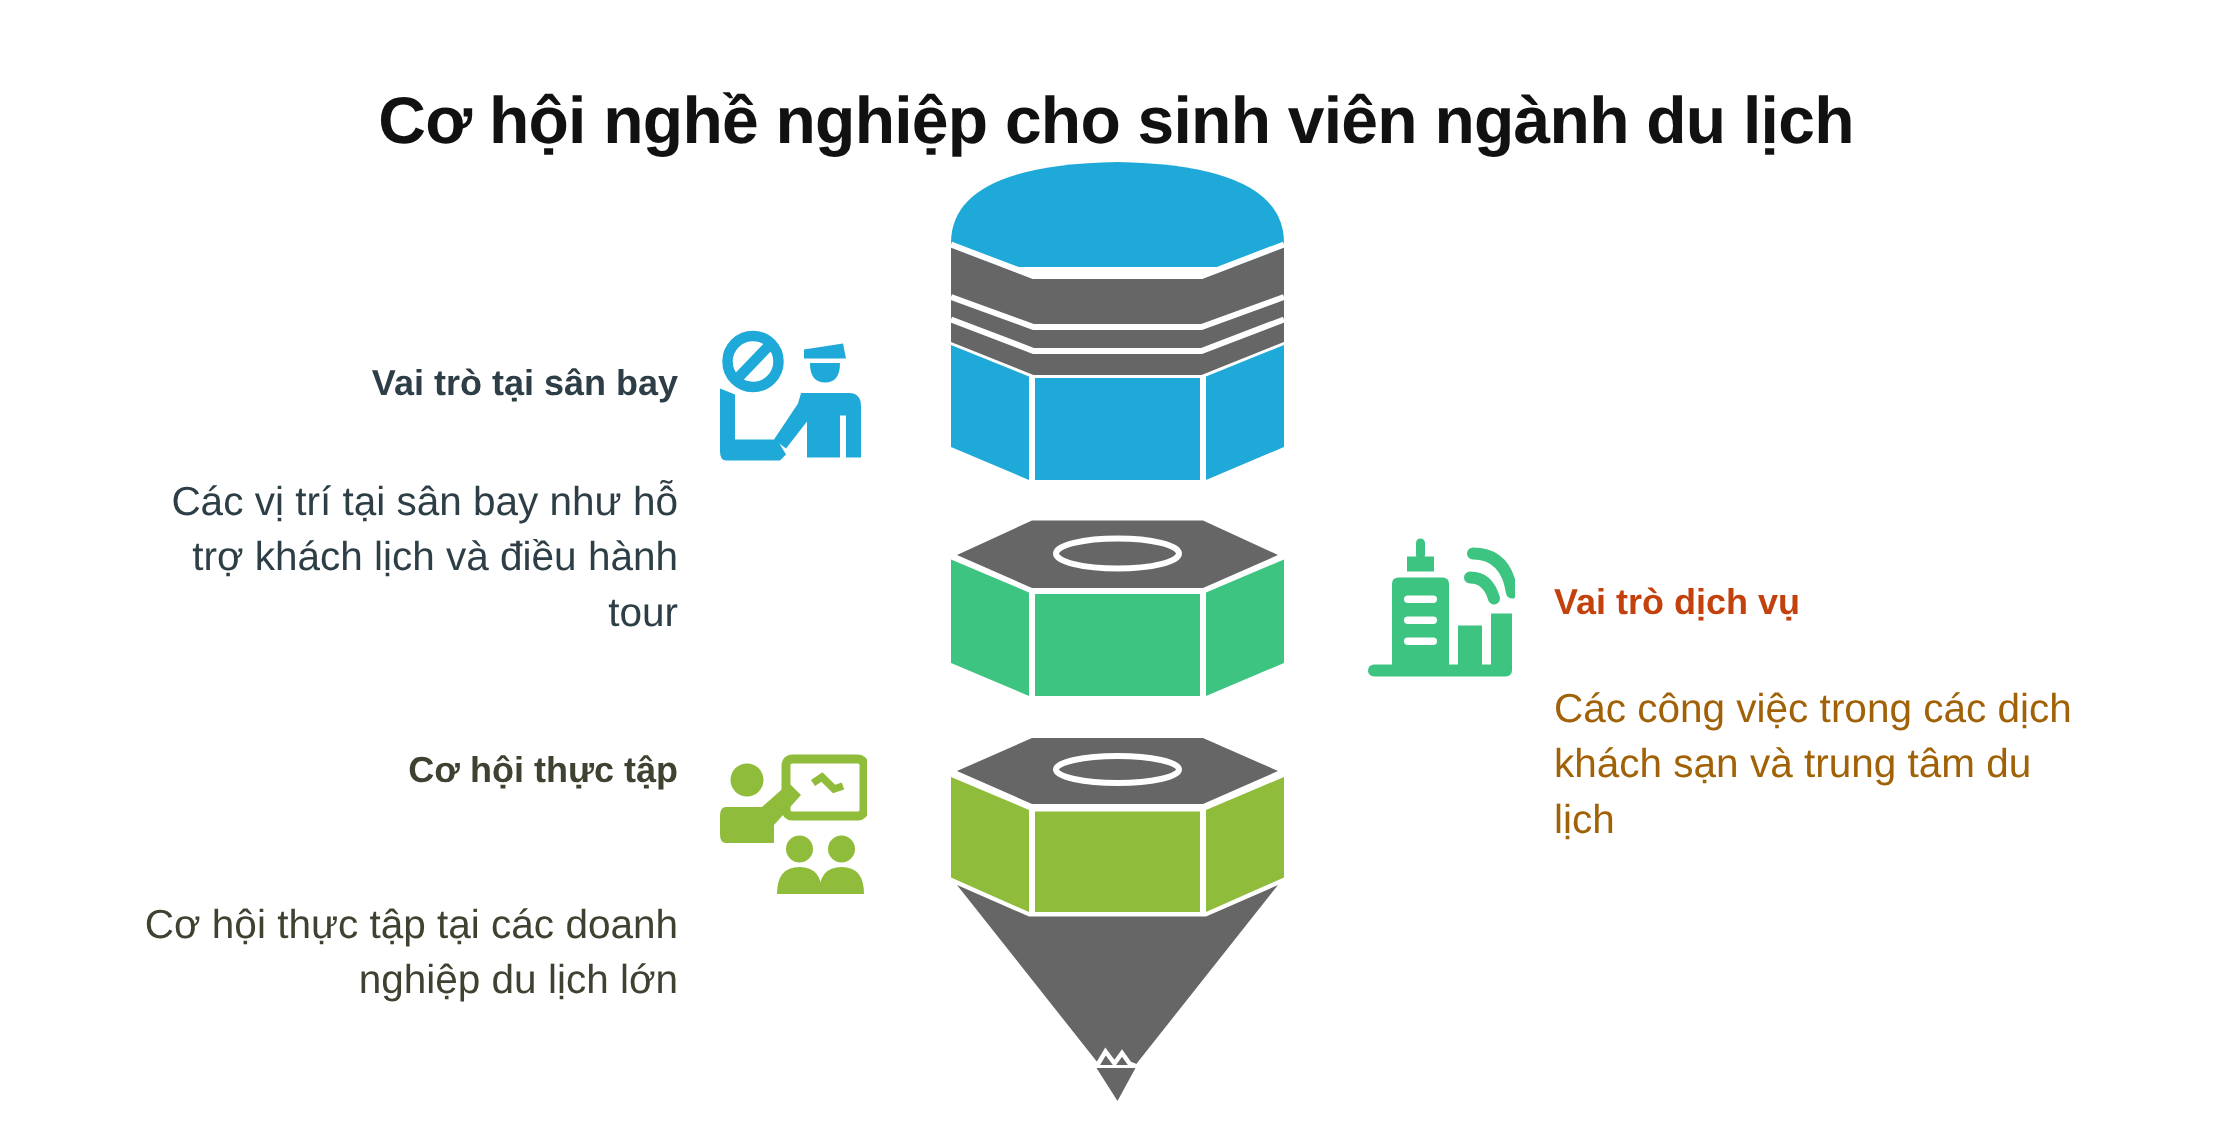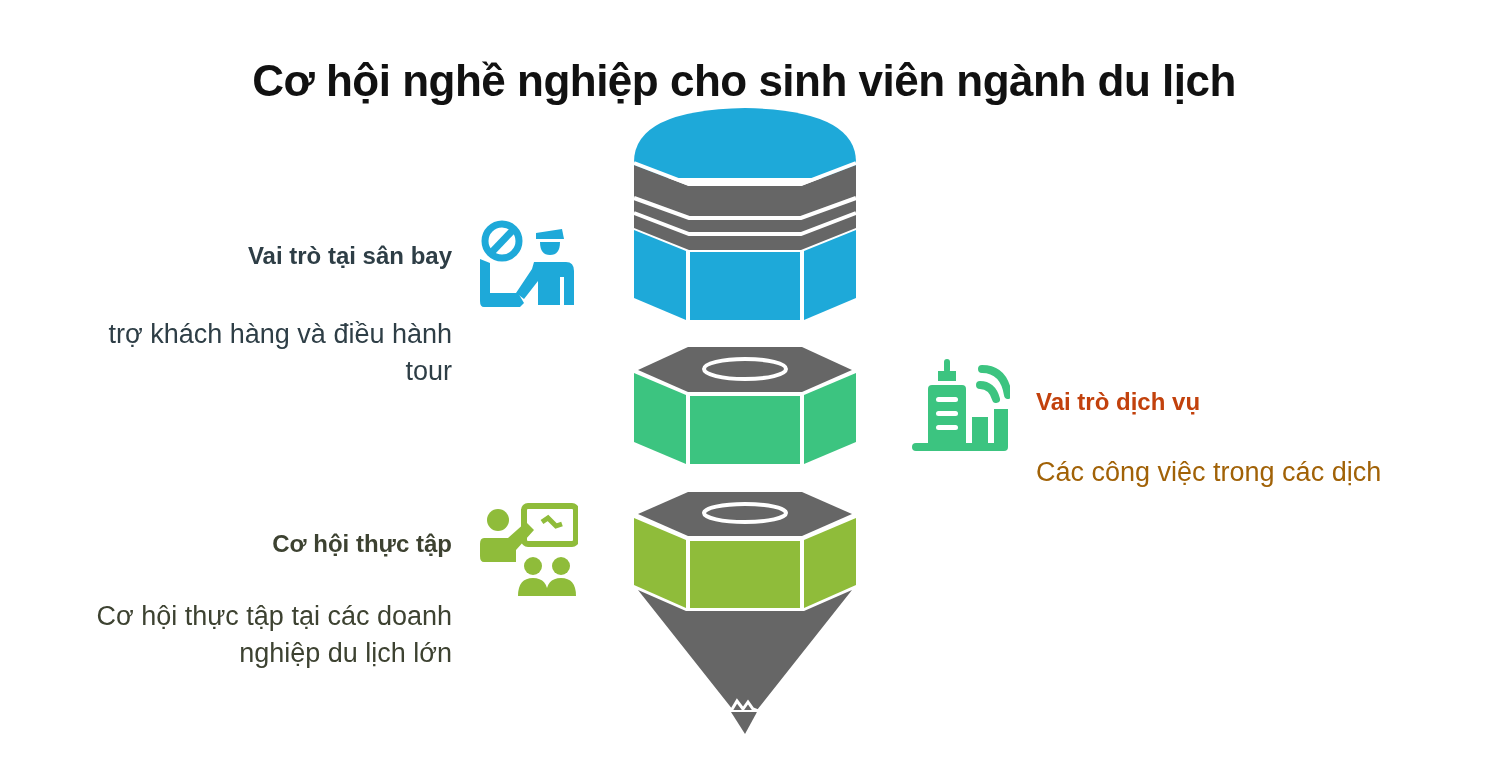--- a/index.html
+++ b/index.html
@@ -44,55 +44,58 @@
     <rect x="690" y="541" width="110" height="67" fill="#8FBC3A"></rect>
     <polygon points="804,540 856,518 856,585 804,608" fill="#8FBC3A"></polygon>
     <polygon points="638,590 686,611 804,611 852,590 757,710 733,710" fill="#666666"></polygon>
     <polygon points="731,712 757,712 745,734" fill="#666666"></polygon>
     <polyline points="731,711 737,701 743,709 748,702 753,709 758,711" fill="none" stroke="#fff" stroke-width="3"></polyline>
   </g>
 </svg>
 
 <div class="heading right-al" style="left:60px;top:242px;width:392px;color:#2E3E46;text-align:right;">Vai trò tại sân bay</div>
 <div class="desc right-al" style="left:40px;top:316px;width:412px;color:#2E3E46;">
-  <div>trợ khách hàng và điều hành</div>
+  <div>Các vị trí tại sân bay như hỗ</div>
+  <div>trợ khách lịch và điều hành</div>
   <div>tour</div>
 </div>
 <svg class="icon" style="left:478px;top:215px;" width="100" height="96" viewBox="0 0 100 96">
   <g fill="#1EA9D9">
     <circle cx="24" cy="26" r="17" fill="none" stroke="#1EA9D9" stroke-width="7"></circle>
     <line x1="13" y1="38" x2="36" y2="14" stroke="#1EA9D9" stroke-width="7"></line>
     <path d="M58,18 L84,14 L86,24 L58,24 Z"></path>
     <path d="M62,27 L82,27 Q82,40 72,40 Q62,40 62,27 Z"></path>
     <path d="M56,47 L88,47 Q96,47 96,56 L96,90 L86,90 L86,62 L82,62 L82,90 L60,90 L60,66 L46,84 L38,78 L54,54 Q56,47 56,47 Z"></path>
     <path d="M2,44 L12,48 L12,78 L40,78 L46,88 L42,92 L6,92 Q2,92 2,86 Z"></path>
   </g>
 </svg>
 
-<div class="heading right-al" style="left:60px;top:530px;width:392px;color:#3D4231;text-align:right;">Cơ hội thực tập</div>
+<div class="heading right-al" style="left:60px;top:500px;width:392px;color:#3D4231;text-align:right;">Cơ hội thực tập</div>
 <div class="desc right-al" style="left:40px;top:598px;width:412px;color:#3D4231;">
   <div>Cơ hội thực tập tại các doanh</div>
   <div>nghiệp du lịch lớn</div>
 </div>
 <svg class="icon" style="left:478px;top:500px;" width="100" height="100" viewBox="0 0 100 100">
   <g fill="#8FBC3A">
     <rect x="46" y="6" width="52" height="38" rx="4" fill="none" stroke="#8FBC3A" stroke-width="6"></rect>
     <polyline points="64,22 70,18 78,26 84,24" fill="none" stroke="#8FBC3A" stroke-width="5"></polyline>
     <circle cx="20" cy="20" r="11"></circle>
     <path d="M6,38 L30,38 L48,22 L56,30 L38,50 L38,62 L6,62 Q2,62 2,56 L2,44 Q2,38 6,38 Z"></path>
     <circle cx="55" cy="66" r="9"></circle>
     <circle cx="83" cy="66" r="9"></circle>
     <path d="M40,96 Q40,78 55,78 Q70,78 70,96 Z"></path>
     <path d="M68,96 Q68,78 83,78 Q98,78 98,96 Z"></path>
   </g>
 </svg>
 
 <div class="heading" style="left:1036px;top:388px;color:#c2410c;">Vai trò dịch vụ</div>
 <div class="desc" style="left:1036px;top:454px;width:420px;color:#a16207;">
   <div>Các công việc trong các dịch</div>
+  <div>khách sạn và trung tâm du</div>
+  <div>lịch</div>
 </div>
 <svg class="icon" style="left:910px;top:355px;" width="100" height="100" viewBox="0 0 100 100">
   <g fill="#3CC480">
     <rect x="34" y="4" width="6" height="14" rx="3"></rect>
     <rect x="28" y="16" width="18" height="10"></rect>
     <rect x="18" y="30" width="38" height="62" rx="4"></rect>
     <rect x="62" y="62" width="16" height="30"></rect>
     <rect x="84" y="54" width="14" height="38"></rect>
     <rect x="2" y="88" width="96" height="8" rx="4"></rect>
     <path d="M70,30 Q82,30 86,44" fill="none" stroke="#3CC480" stroke-width="8" stroke-linecap="round"></path>

